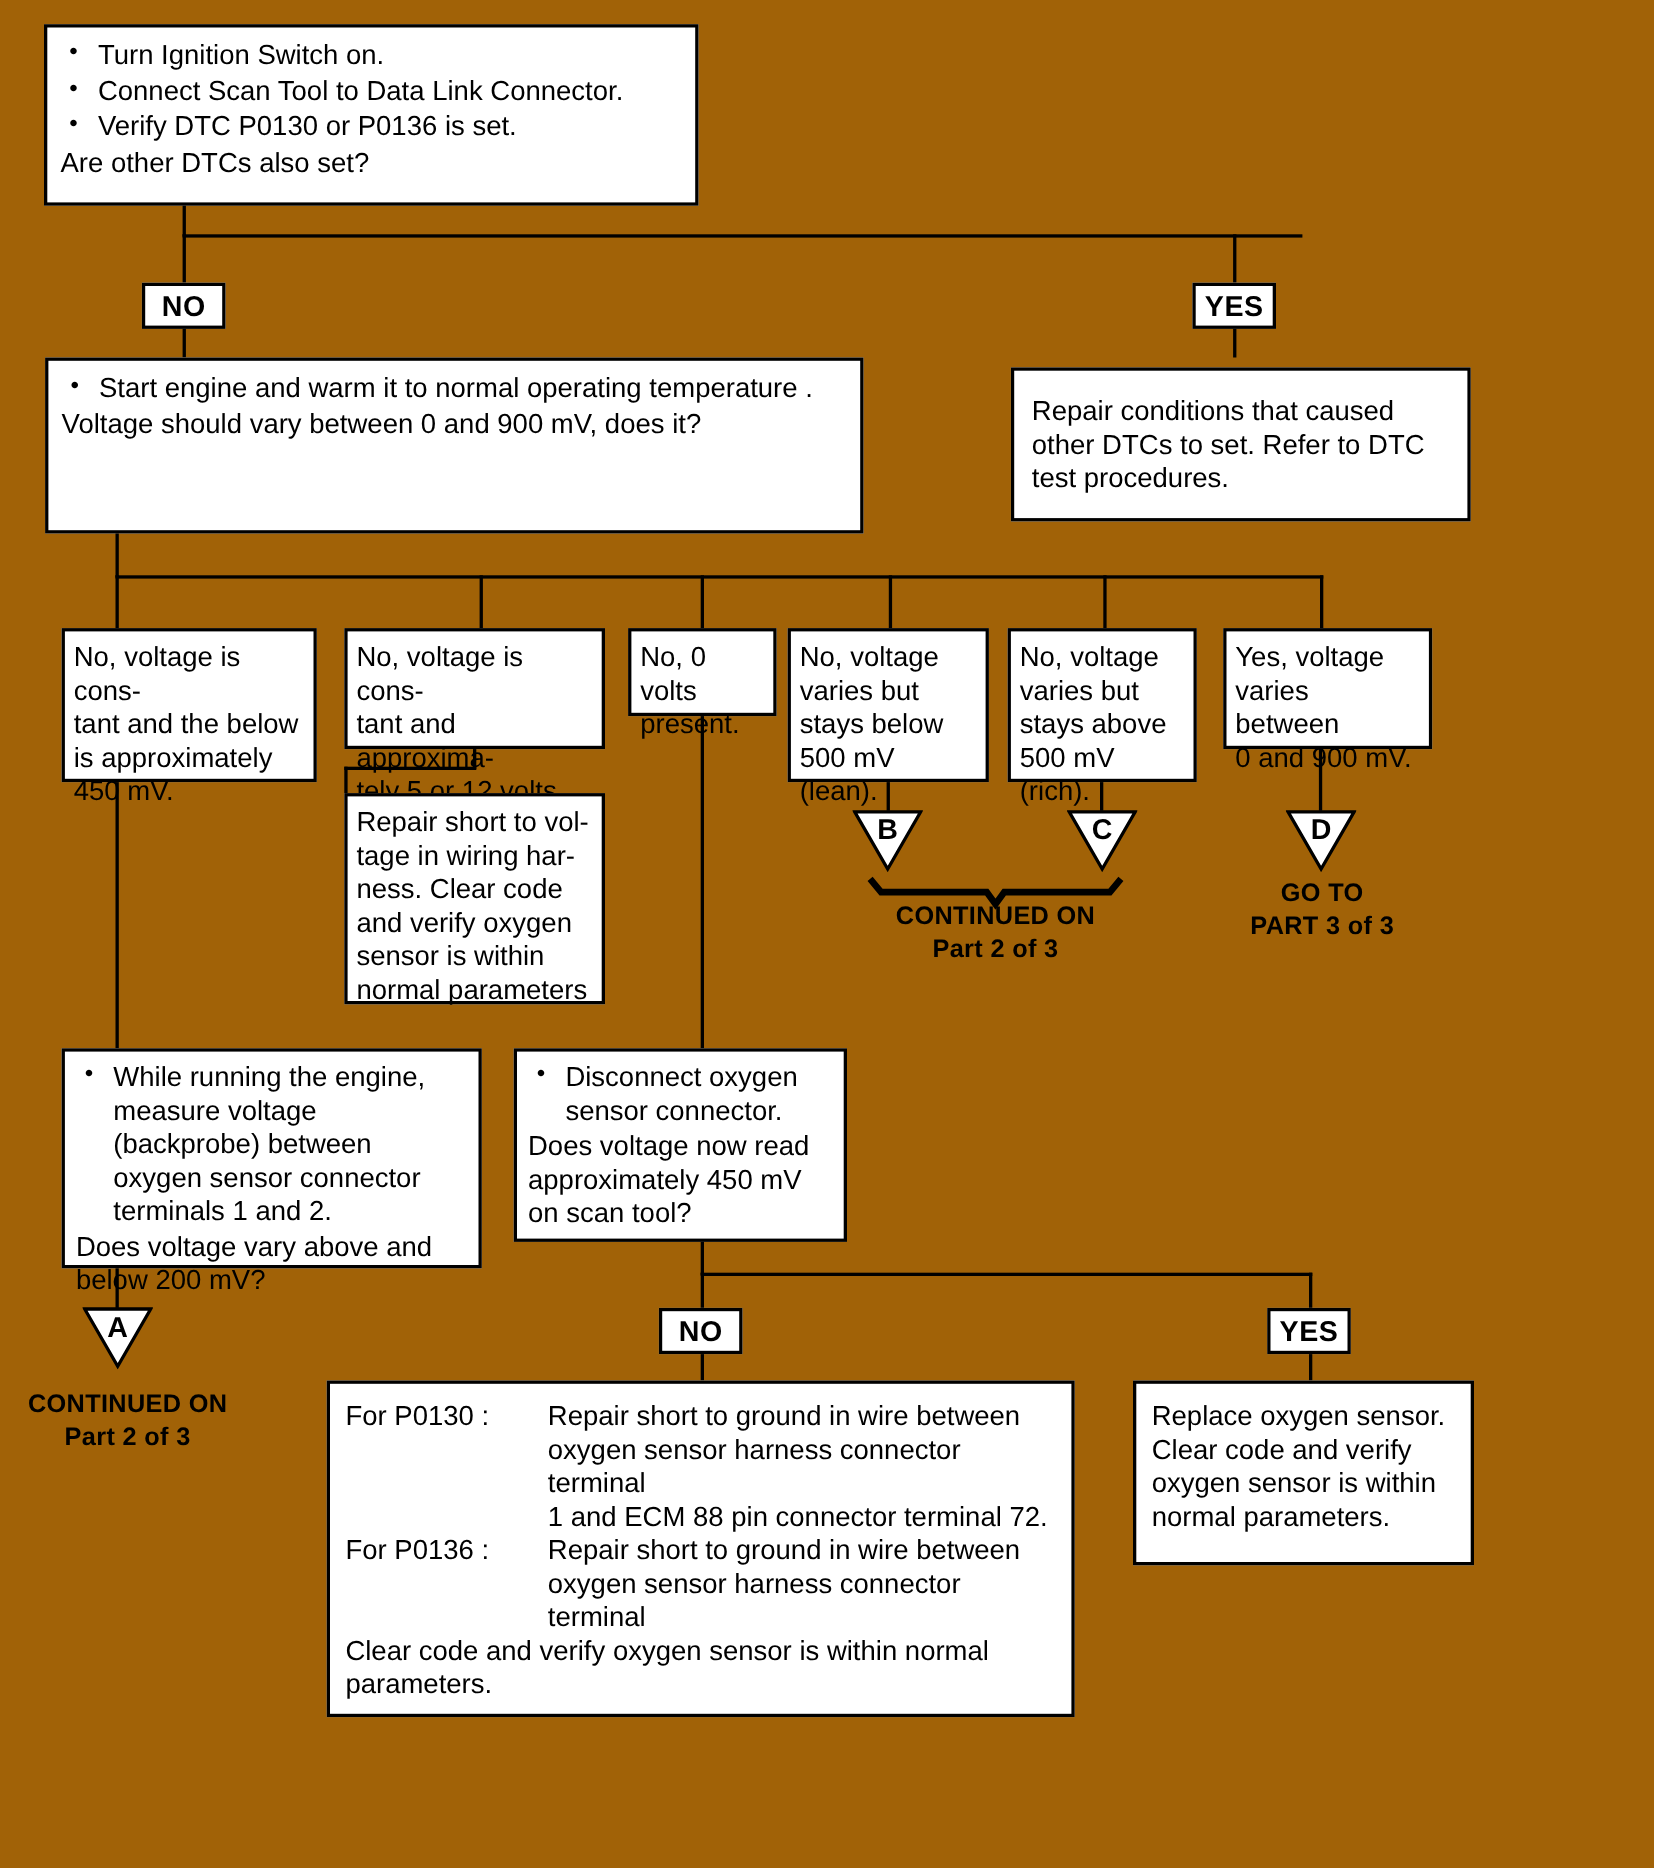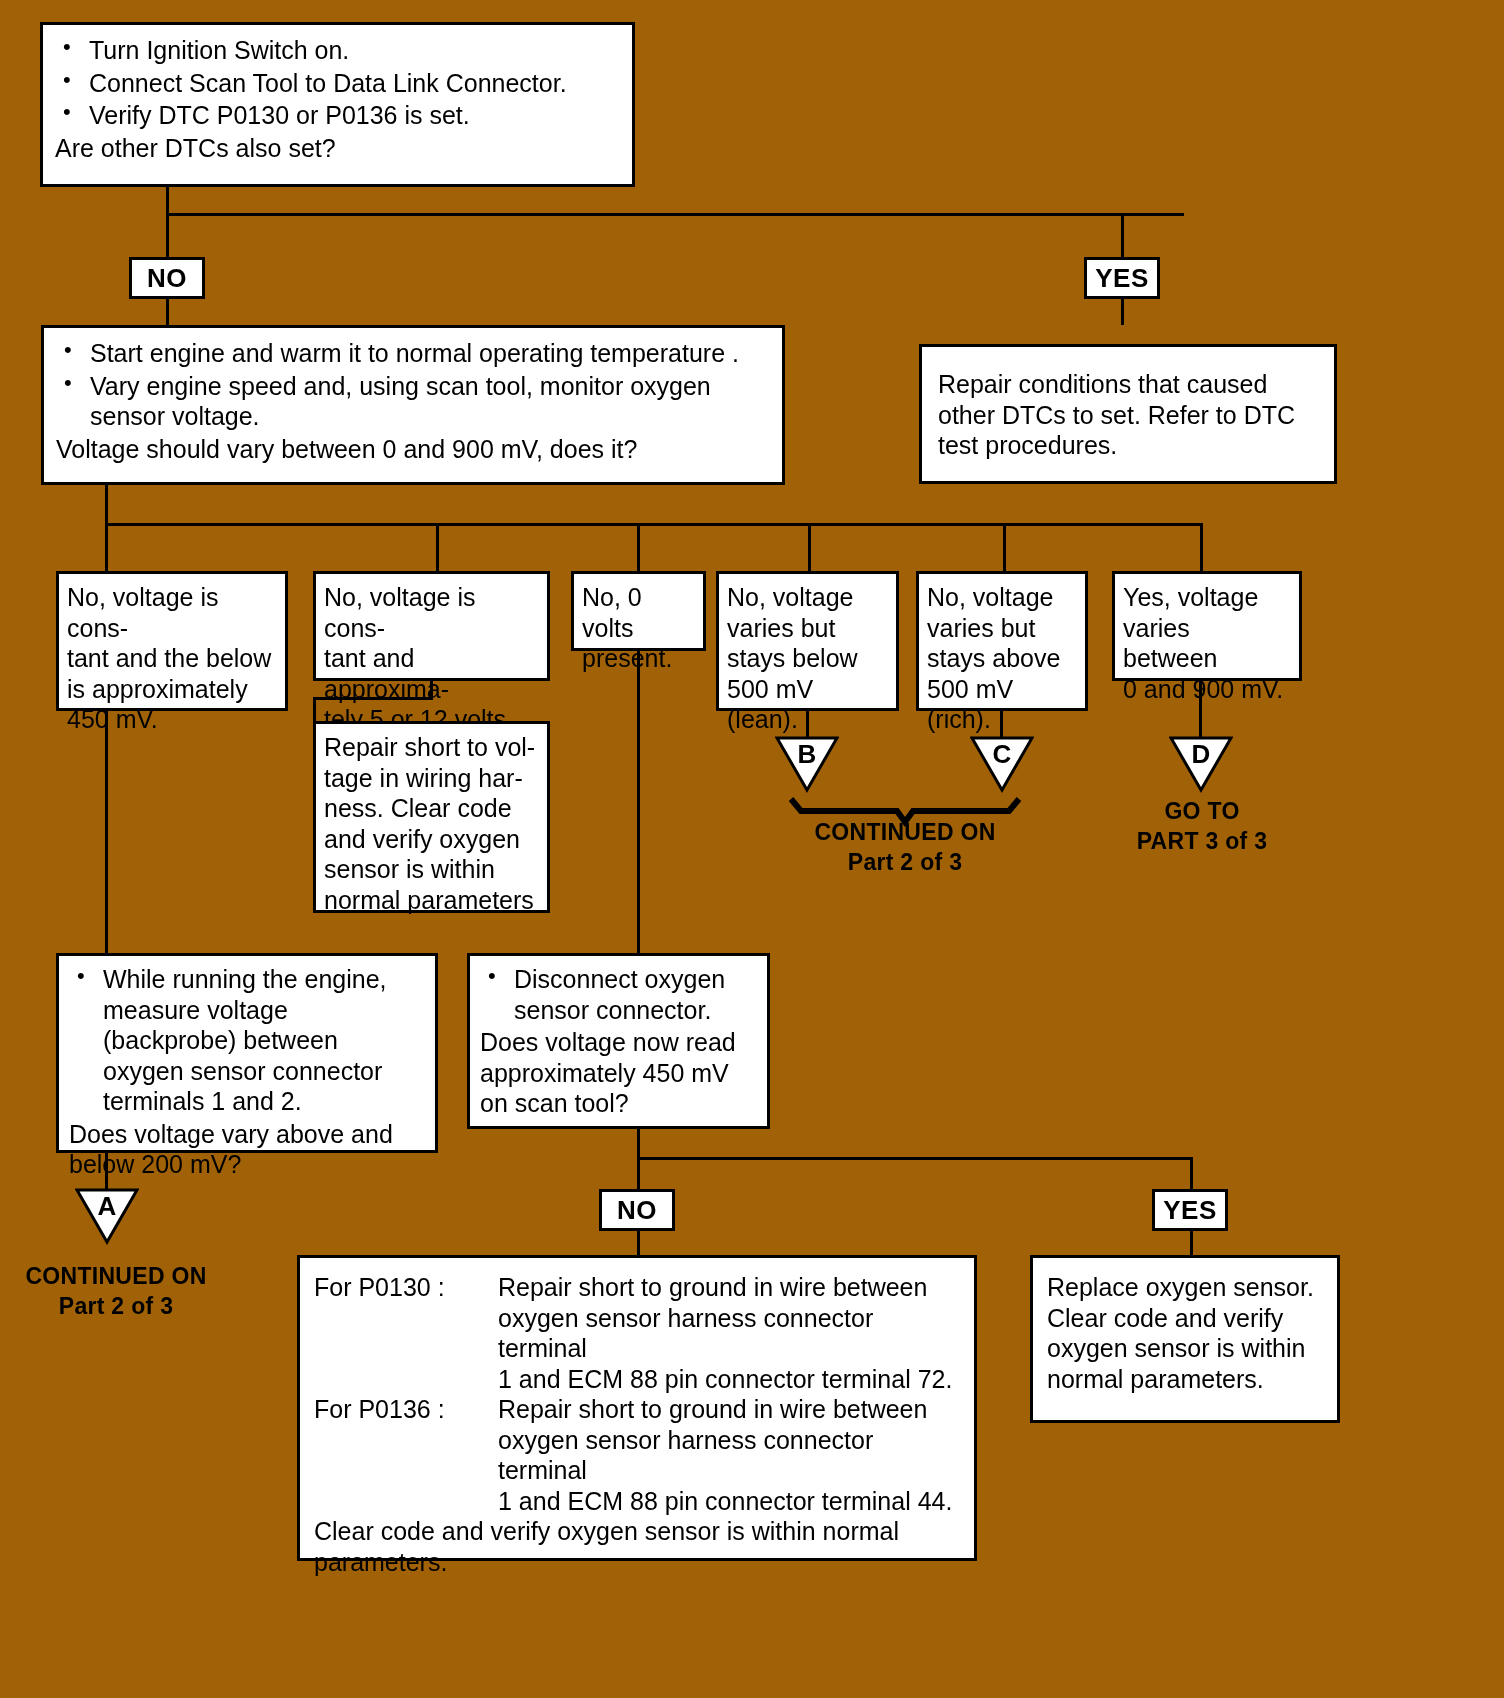--- a/index.html
+++ b/index.html
@@ -121,26 +121,25 @@
   <div class="line-v" style="left:166px; top:299px; height:26px;"></div>
 
   <div class="label-box" style="left:1084px; top:257px; width:76px; height:42px;">
     <span>YES</span>
   </div>
   <div class="line-v" style="left:1121px; top:299px; height:26px;"></div>
 
   <div class="box" style="left:41px; top:325px; width:744px; height:160px;">
     <ul class="ul">
       <li>Start engine and warm it to normal operating temperature .</li>
-      <li>Vary engine speed and, using scan tool, monitor oxygen sensor voltage.</li>
     </ul>
     <div class="tail">Voltage should vary between 0 and 900 mV, does it?</div>
   </div>
 
-  <div class="box" style="left:919px; top:344px; width:418px; height:140px; padding-top:22px; padding-left:16px;">
+  <div class="box" style="left:919px; top:334px; width:418px; height:140px; padding-top:22px; padding-left:16px;">
     <div>Repair conditions that caused</div>
     <div>other DTCs to set. Refer to DTC</div>
     <div>test procedures.</div>
   </div>
 
   <div class="line-v" style="left:105px; top:485px; height:40px;"></div>
   <div class="line-h" style="left:105px; top:523px; width:1098px;"></div>
 
   <div class="line-v" style="left:105px; top:523px; height:48px;"></div>
   <div class="line-v" style="left:436px; top:523px; height:48px;"></div>
@@ -292,21 +291,20 @@
     <div class="hang">
       <span class="lead">For P0130 :</span>
       <div>Repair short to ground in wire between</div>
       <div>oxygen sensor harness connector terminal</div>
       <div>1 and ECM 88 pin connector terminal 72.</div>
     </div>
     <div class="hang">
       <span class="lead">For P0136 :</span>
       <div>Repair short to ground in wire between</div>
       <div>oxygen sensor harness connector terminal</div>
-      <div>1 and ECM 88 pin connector terminal 44.</div>
     </div>
     <div>Clear code and verify oxygen sensor is within normal</div>
     <div>parameters.</div>
   </div>
 
   <div class="box" style="left:1030px; top:1255px; width:310px; height:168px; padding:14px 14px;">
     <div>Replace oxygen sensor.</div>
     <div>Clear code and verify</div>
     <div>oxygen sensor  is within</div>
     <div>normal parameters.</div>

